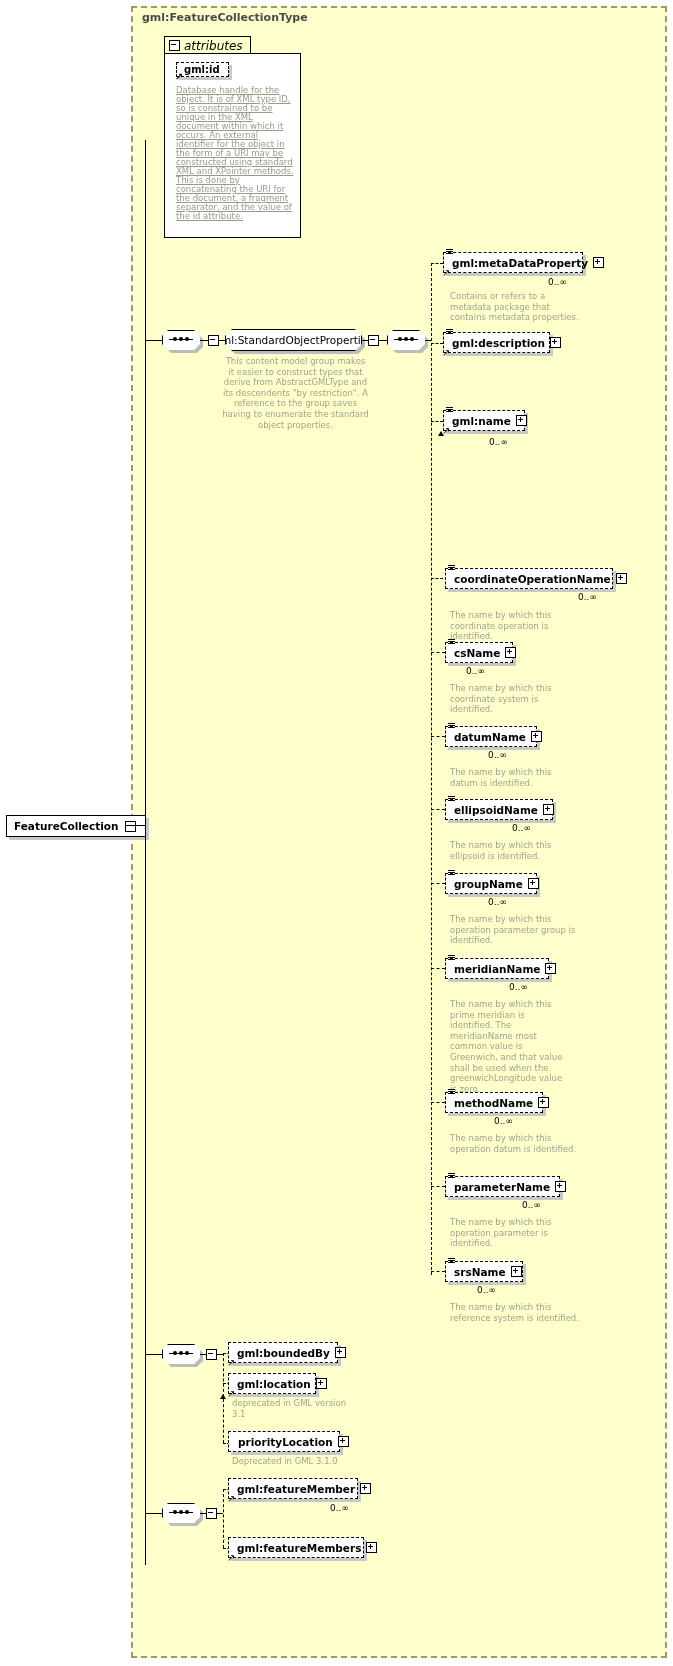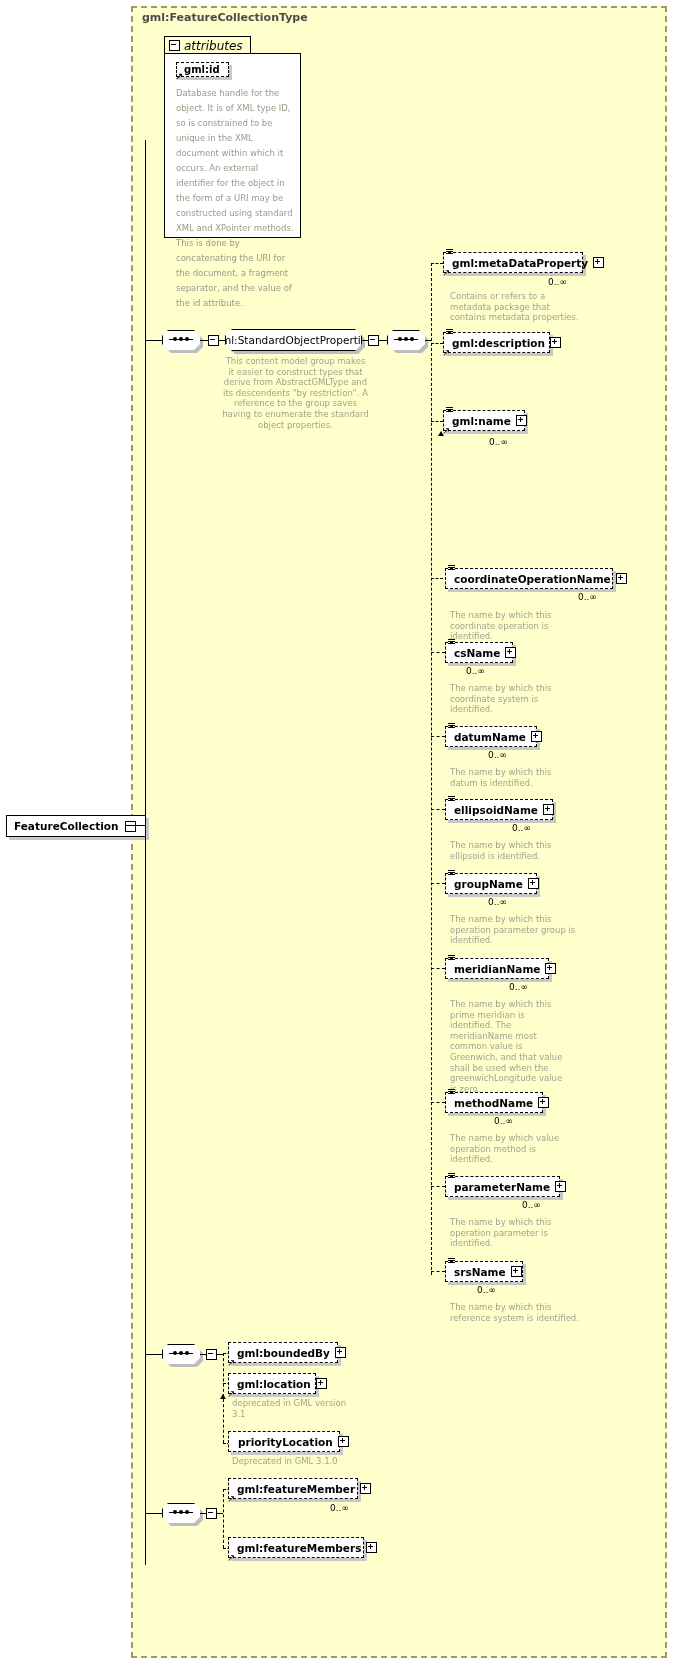--- a/index.html
+++ b/index.html
@@ -47,21 +47,21 @@
   .attrbox{
     position:absolute;left:176px;top:62px;
     border:1px dashed #000;background:#fff;
     padding:1px 8px 1px 7px;
     font-size:10px;font-weight:bold;color:#000;
     box-shadow:3px 3px 0 0 #c8c8c8;
     white-space:nowrap;
   }
   .attr-desc{
     position:absolute;left:176px;top:86px;width:122px;
-    font-size:8.5px;line-height:15px;color:#9a9a8a;
+    font-size:8.5px;line-height:9px;color:#9a9a8a;text-decoration:underline;
   }
 
   
   .seq{
     position:absolute;width:38px;height:20px;
   }
   .seq .oct{
     position:absolute;left:0;top:0;width:38px;height:20px;
     background:#fff;border:1px solid #000;
     clip-path:polygon(6px 0,32px 0,38px 6px,38px 14px,32px 20px,6px 20px,0 14px,0 6px);
@@ -279,21 +279,21 @@
   </div>
   <div class="occ" style="left:509px;top:982px;">0..∞</div>
   <div class="desc" style="left:450px;top:999px;width:120px;">The name by which this prime meridian is identified. The meridianName most common value is Greenwich, and that value shall be used when the greenwichLongitude value is zero.</div>
 
   <div class="dln h" style="left:431px;top:1102px;width:14px;"></div>
   <div class="elbox ref" style="left:445px;top:1092px;width:98px;justify-content:space-between;">
     <span class="name">methodName</span>
     <span class="pm plus"></span>
   </div>
   <div class="occ" style="left:494px;top:1116px;">0..∞</div>
-  <div class="desc" style="left:450px;top:1133px;width:130px;">The name by which value operation method is identified.</div>
+  <div class="desc" style="left:450px;top:1133px;width:130px;">The name by which this operation datum is identified.</div>
 
   <div class="dln h" style="left:431px;top:1186px;width:14px;"></div>
   <div class="elbox ref" style="left:445px;top:1176px;width:115px;justify-content:space-between;">
     <span class="name">parameterName</span>
     <span class="pm plus"></span>
   </div>
   <div class="occ" style="left:522px;top:1200px;">0..∞</div>
   <div class="desc" style="left:450px;top:1217px;width:130px;">The name by which this operation parameter is identified.</div>
 
   <div class="dln h" style="left:431px;top:1271px;width:14px;"></div>

